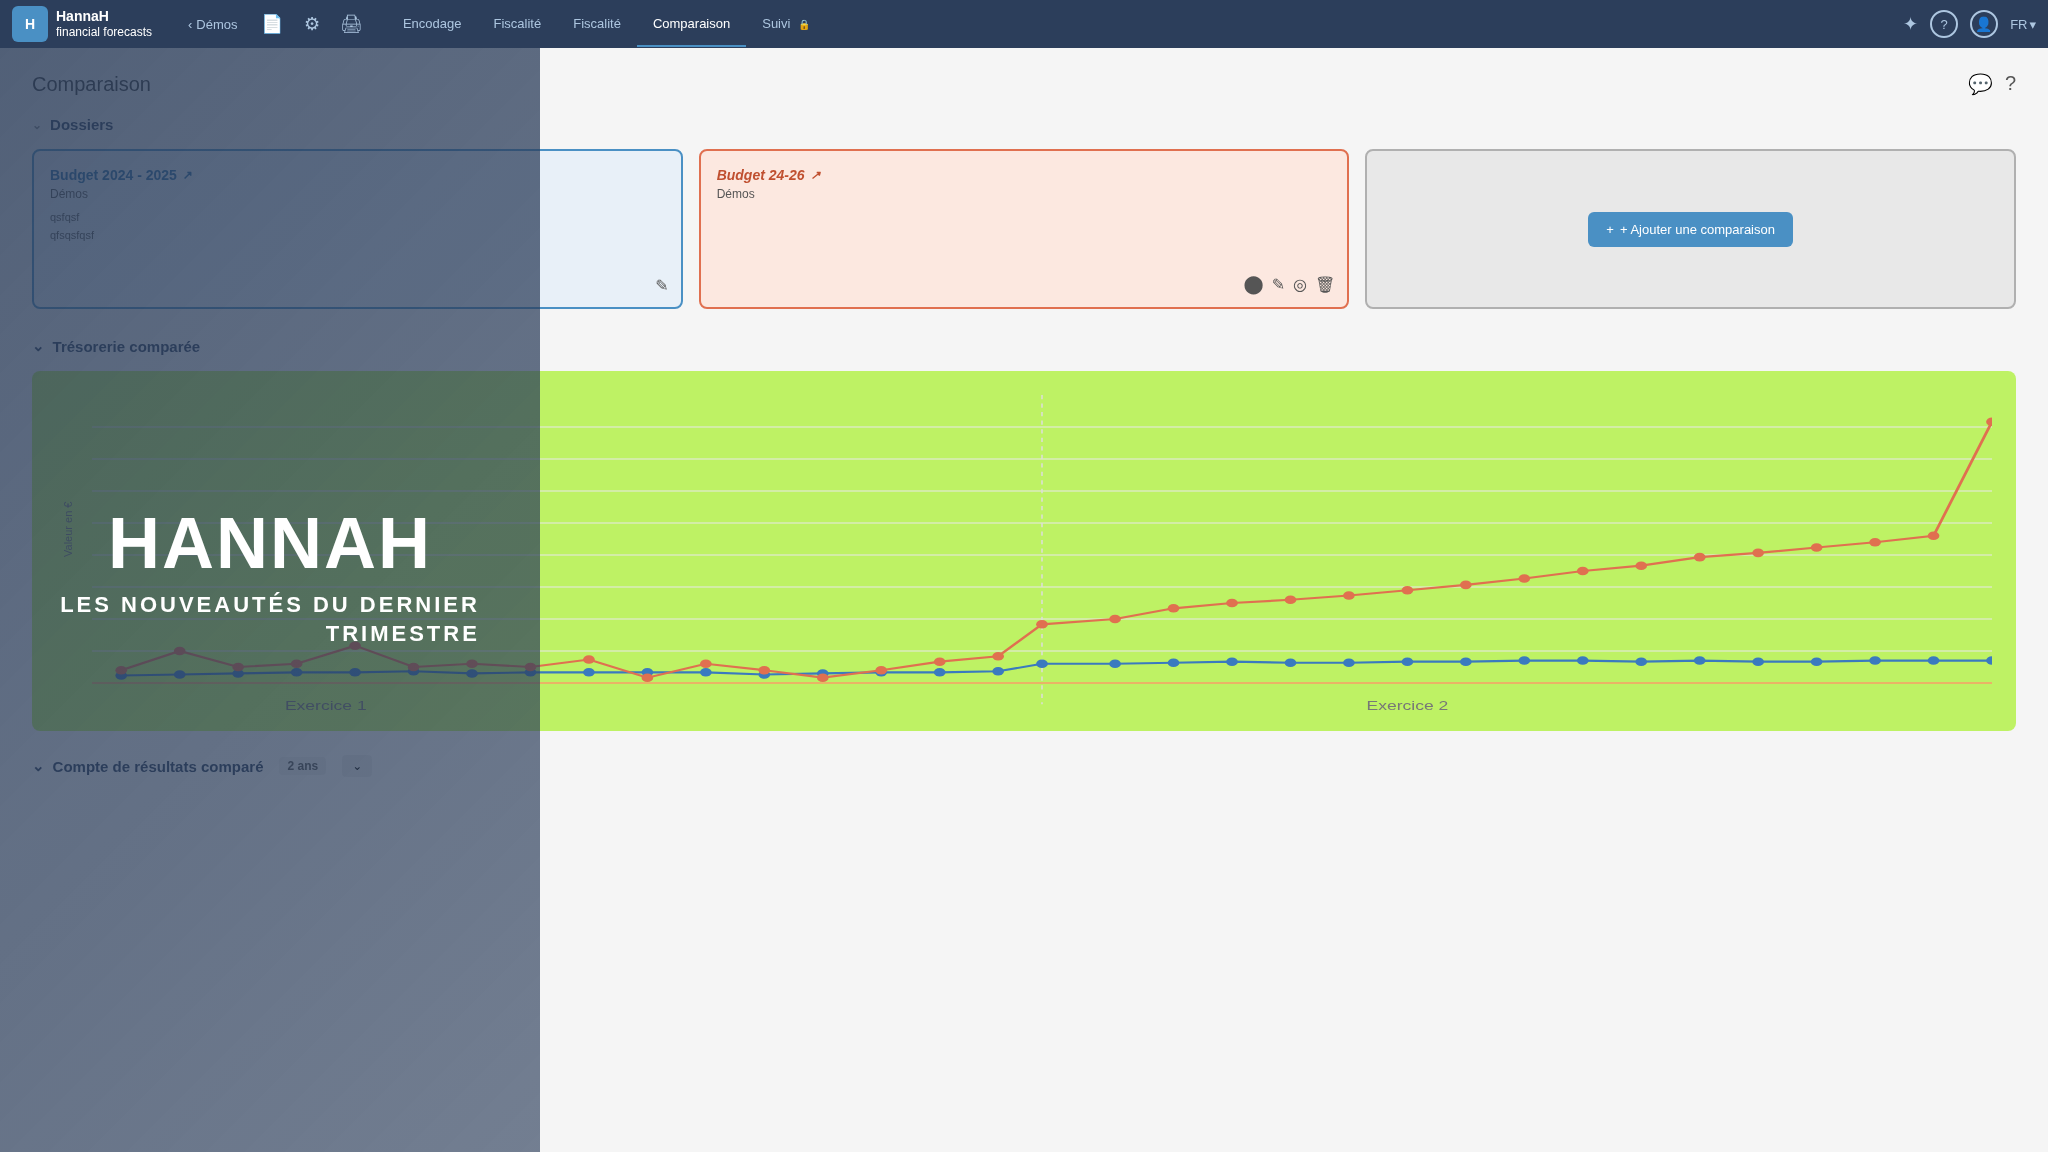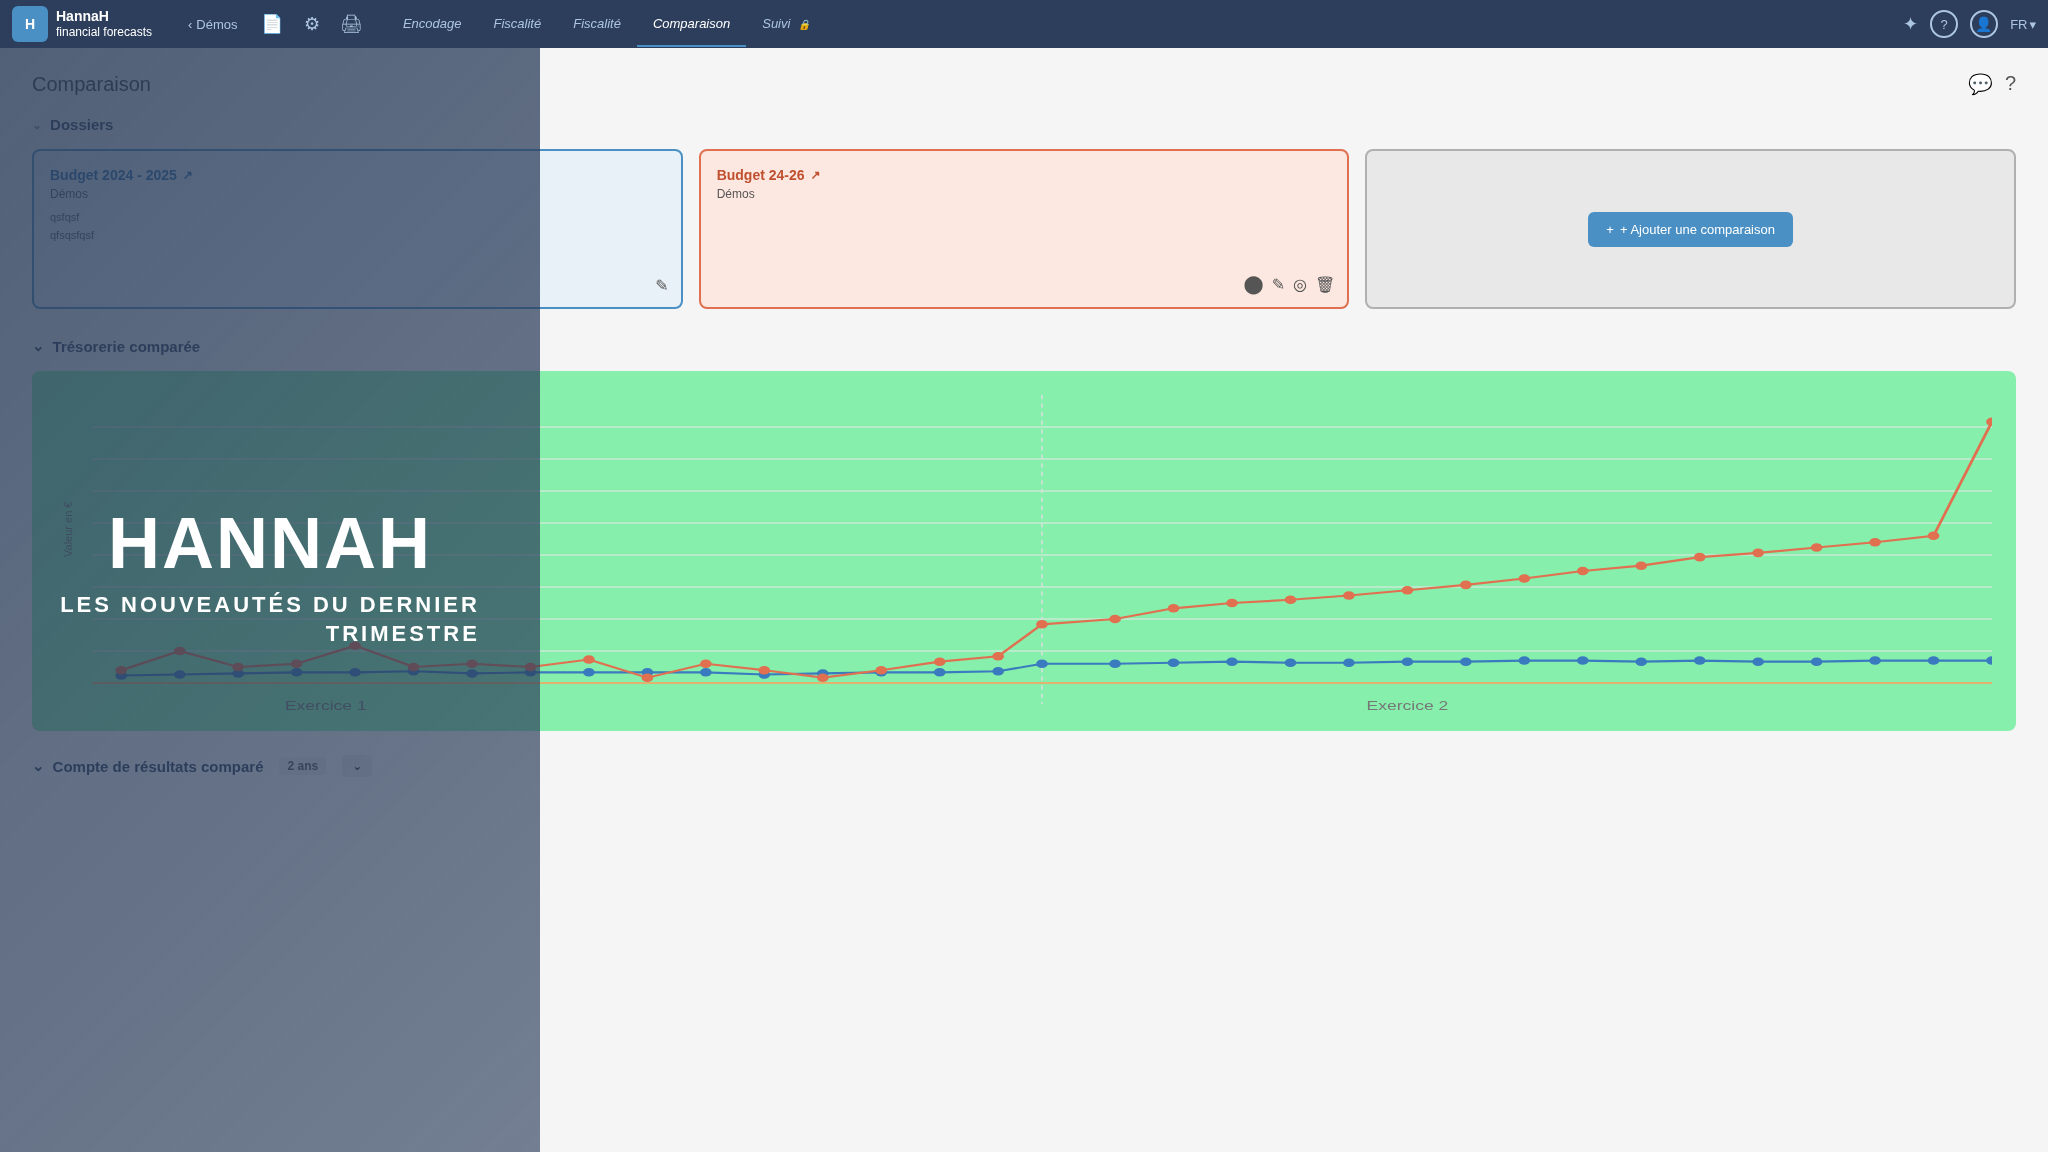--- a/index.html
+++ b/index.html
@@ -54,21 +54,20 @@
       margin-left: 12px;
       flex: 1;
     }
     .nav-tab {
       color: #adc6e0;
       font-size: 13px;
       padding: 14px 16px;
       cursor: pointer;
       border-bottom: 2px solid transparent;
       white-space: nowrap;
-      font-style: italic;
     }
     .nav-tab.active {
       color: white;
       border-bottom: 2px solid #4a90c4;
     }
     .nav-right {
       display: flex; align-items: center; gap: 12px;
       margin-left: auto;
     }
     .nav-right-btn {
@@ -130,21 +129,21 @@
       background: #e8e8e8;
       border-color: #b0b0b0;
       display: flex; align-items: center; justify-content: center;
     }
     .dossier-title {
       font-size: 14px; font-weight: 700;
       margin-bottom: 4px;
       display: flex; align-items: center; gap: 6px;
     }
     .dossier-card.blue .dossier-title { color: #2a6faa; }
-    .dossier-card.orange .dossier-title { color: #c05030; }
+    .dossier-card.orange .dossier-title { color: #c05030; font-style: italic; }
     .dossier-subtitle { font-size: 12px; color: #555; margin-bottom: 8px; }
     .dossier-tags { font-size: 11px; color: #555; line-height: 1.6; }
     .dossier-actions {
       position: absolute; bottom: 12px; right: 12px;
       display: flex; gap: 8px; align-items: center;
     }
     .dossier-action-icon { font-size: 16px; cursor: pointer; color: #555; }
     .external-link-icon { font-size: 12px; color: #2a6faa; cursor: pointer; }
     .external-link-icon.orange { color: #c05030; }
 
@@ -161,21 +160,21 @@
 
     
     .chart-section { margin-bottom: 24px; }
     .chart-section-header {
       display: flex; align-items: center; gap: 8px;
       font-size: 15px; font-weight: 600; color: #2c3e5b;
       margin-bottom: 16px; cursor: pointer;
     }
 
     .chart-container {
-      background: #86efac;
+      background: #bef264;
       border-radius: 8px;
       padding: 24px 24px 16px 60px;
       position: relative;
       height: 360px;
     }
     .chart-y-label {
       position: absolute;
       left: 8px;
       top: 50%;
       transform: rotate(-90deg) translateX(50%);

